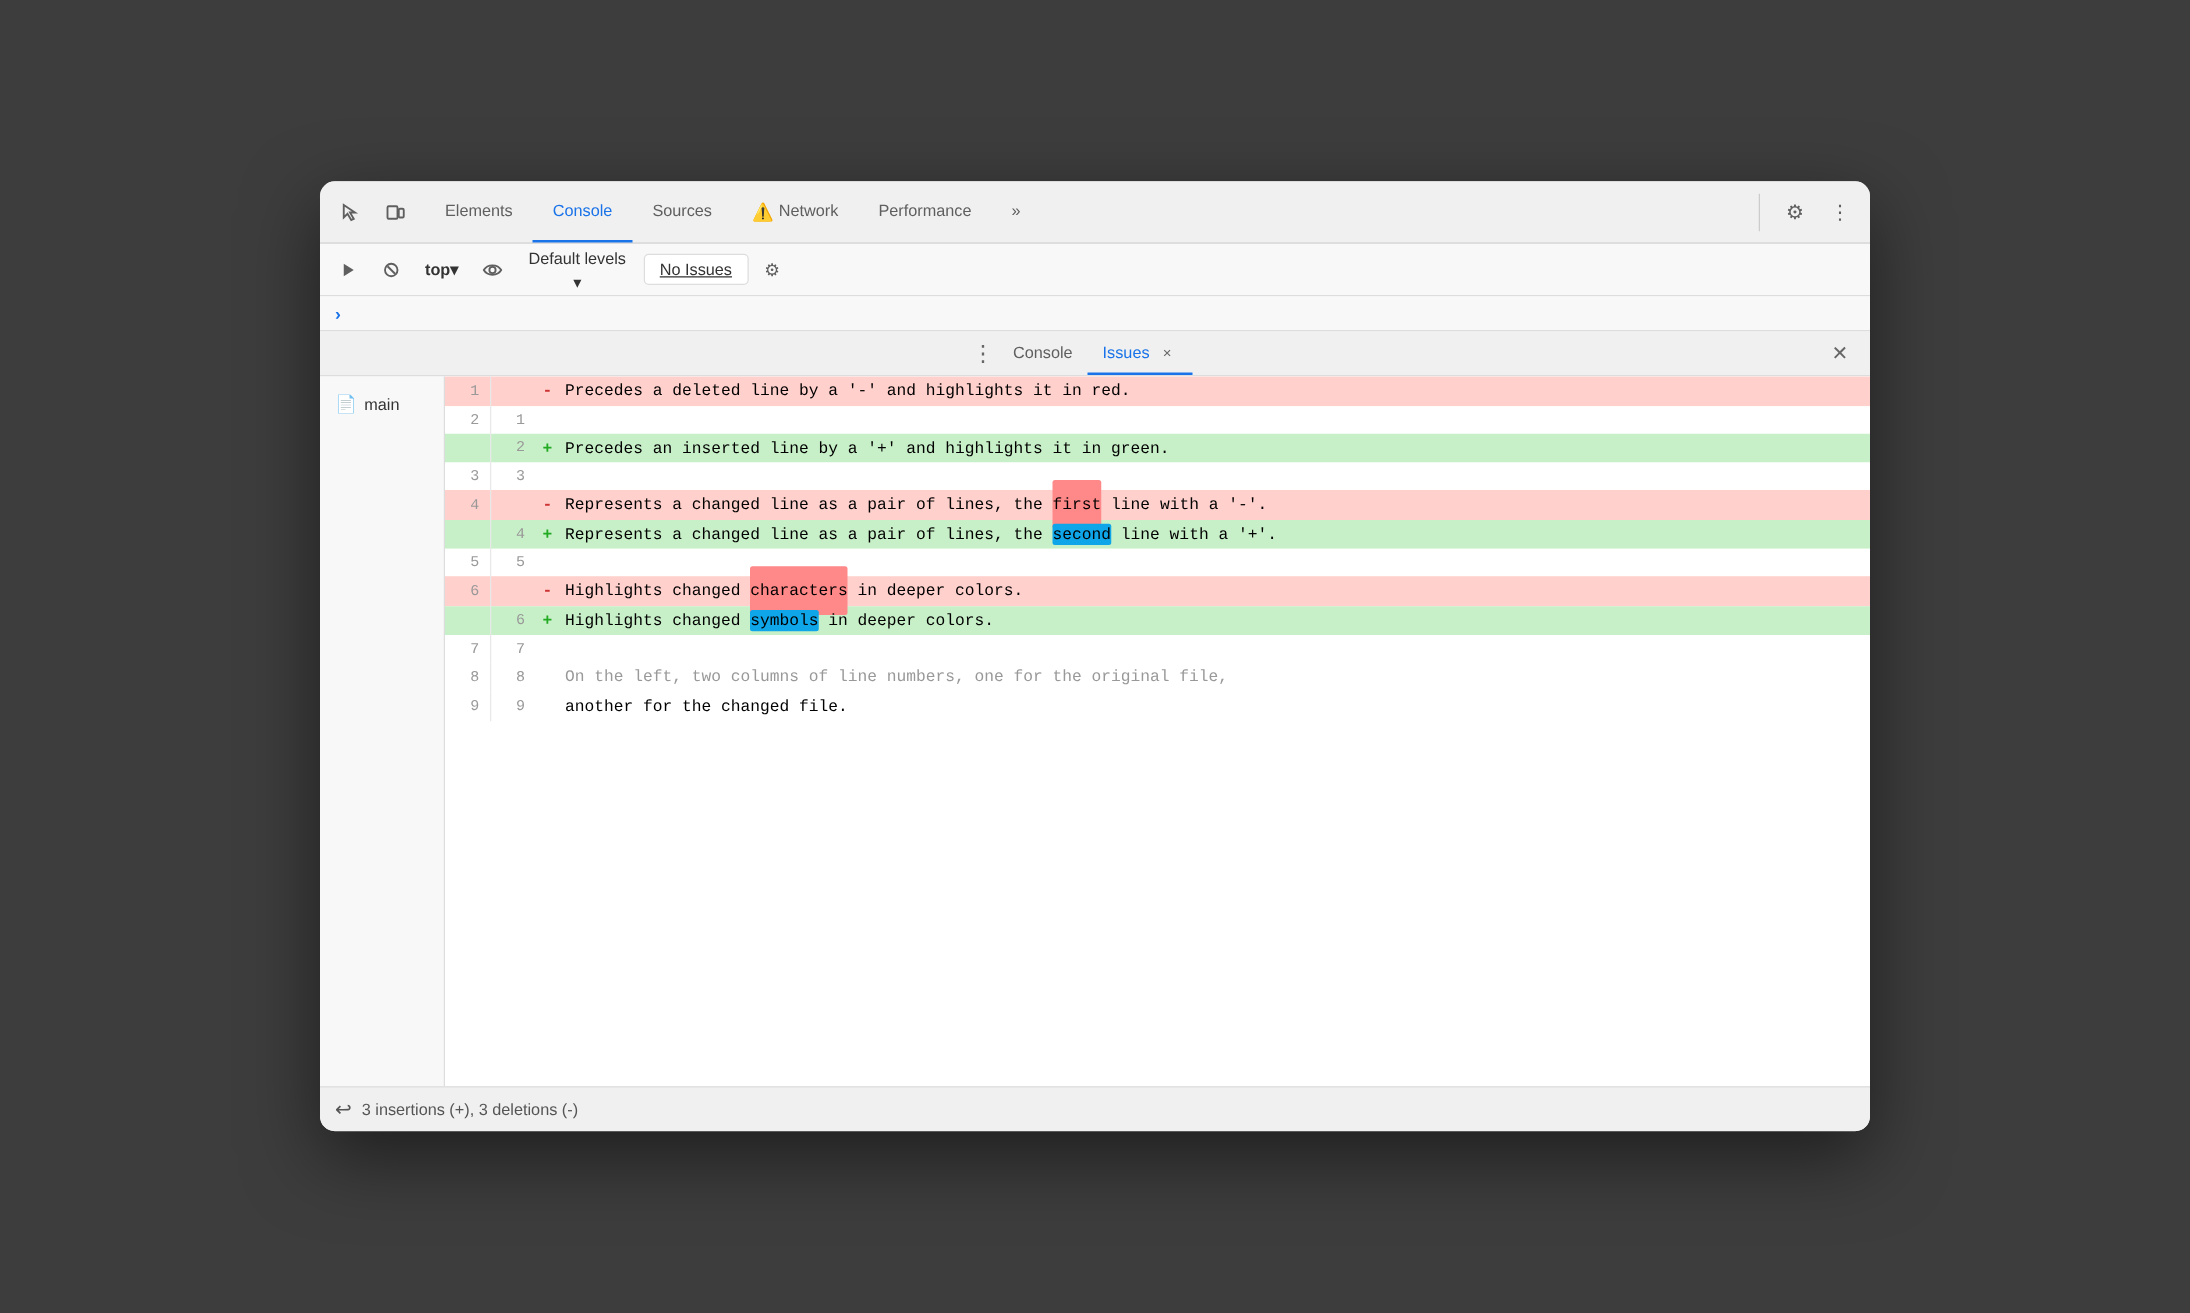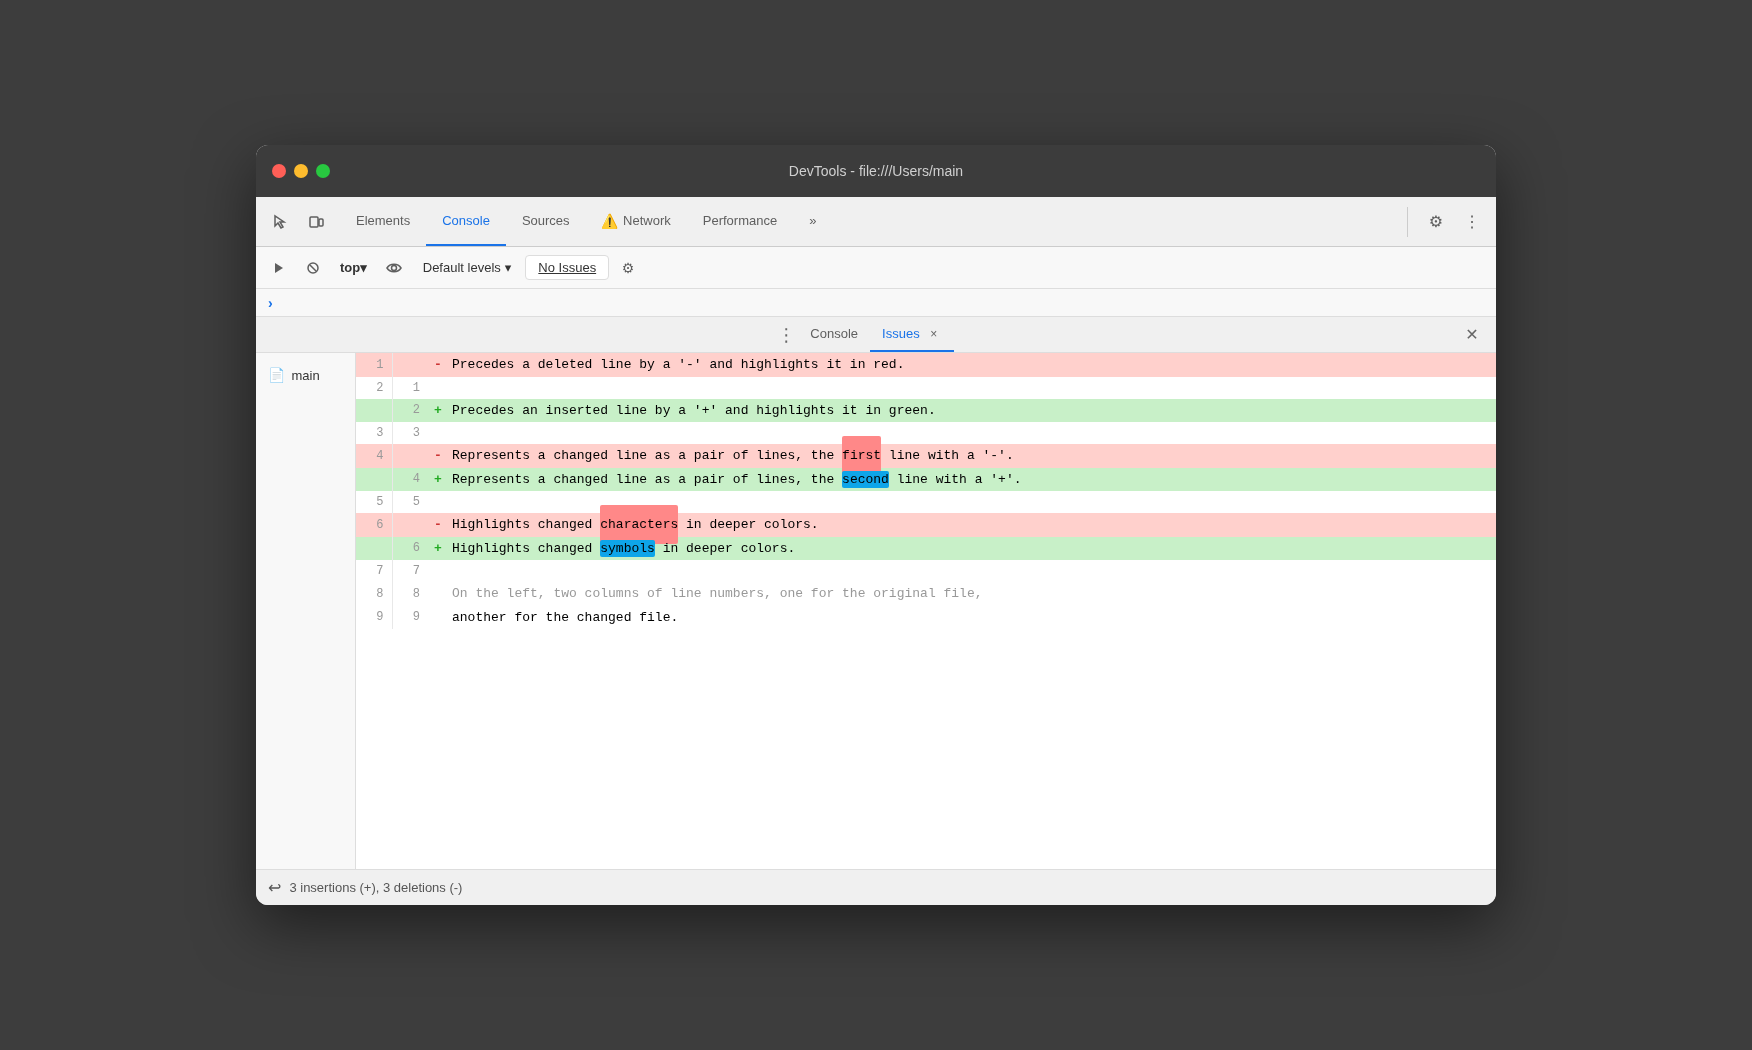--- a/index.html
+++ b/index.html
@@ -183,20 +183,21 @@
       padding: 4px 10px;
       border: none;
       background: transparent;
       cursor: pointer;
       font-size: 13px;
       color: #333;
       display: flex;
       align-items: center;
       gap: 4px;
       border-radius: 4px;
+      flex-direction: column;
     }
     .issues-btn {
       padding: 4px 12px;
       border: 1px solid #ddd;
       border-radius: 4px;
       background: white;
       cursor: pointer;
       font-size: 13px;
       color: #333;
       text-decoration: underline;
@@ -388,28 +389,20 @@
       flex-direction: column;
       flex: 1;
       overflow: hidden;
     }
   </style>
 </head>
 <body>
 
 <div class="devtools-window">
 
-  <div class="title-bar">
-    <div class="traffic-lights">
-      <div class="traffic-light tl-red"></div>
-      <div class="traffic-light tl-yellow"></div>
-      <div class="traffic-light tl-green"></div>
-    </div>
-    <span class="title-text">DevTools - file:///Users/main</span>
-  </div>
 
   <div class="toolbar">
     <div class="toolbar-icons">
       <button class="toolbar-icon-btn" title="Inspect element">
         <svg width="16" height="16" viewBox="0 0 16 16" fill="none" stroke="#5f5f5f" stroke-width="1.5">
           <path d="M3 2 L3 12 L6 9 L9 14 L11 13 L8 8 L12 8 Z"></path>
         </svg>
       </button>
       <button class="toolbar-icon-btn" title="Device toolbar">
         <svg width="16" height="16" viewBox="0 0 16 16" fill="none" stroke="#5f5f5f" stroke-width="1.5">

